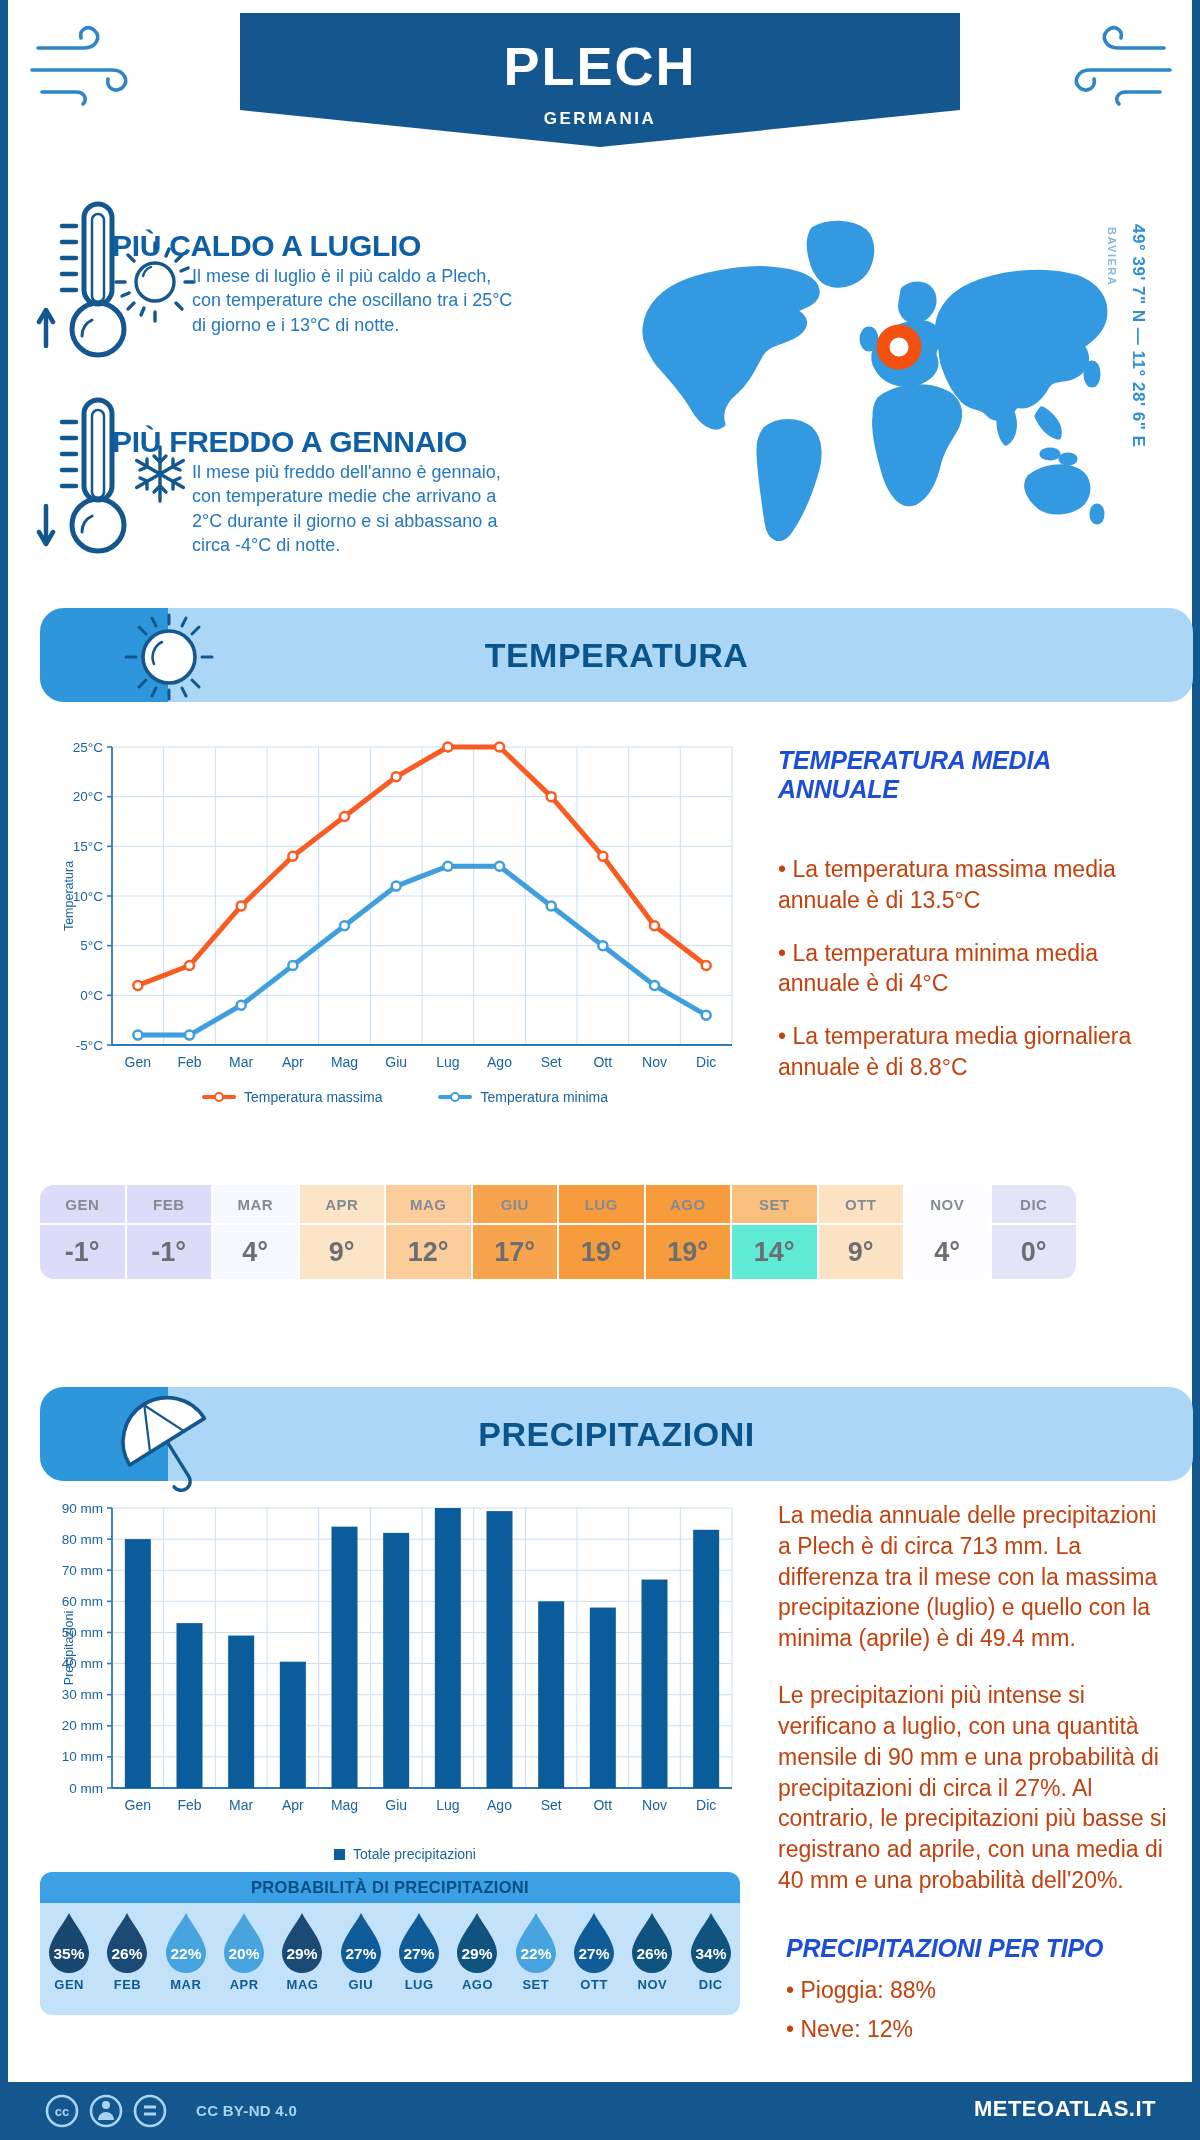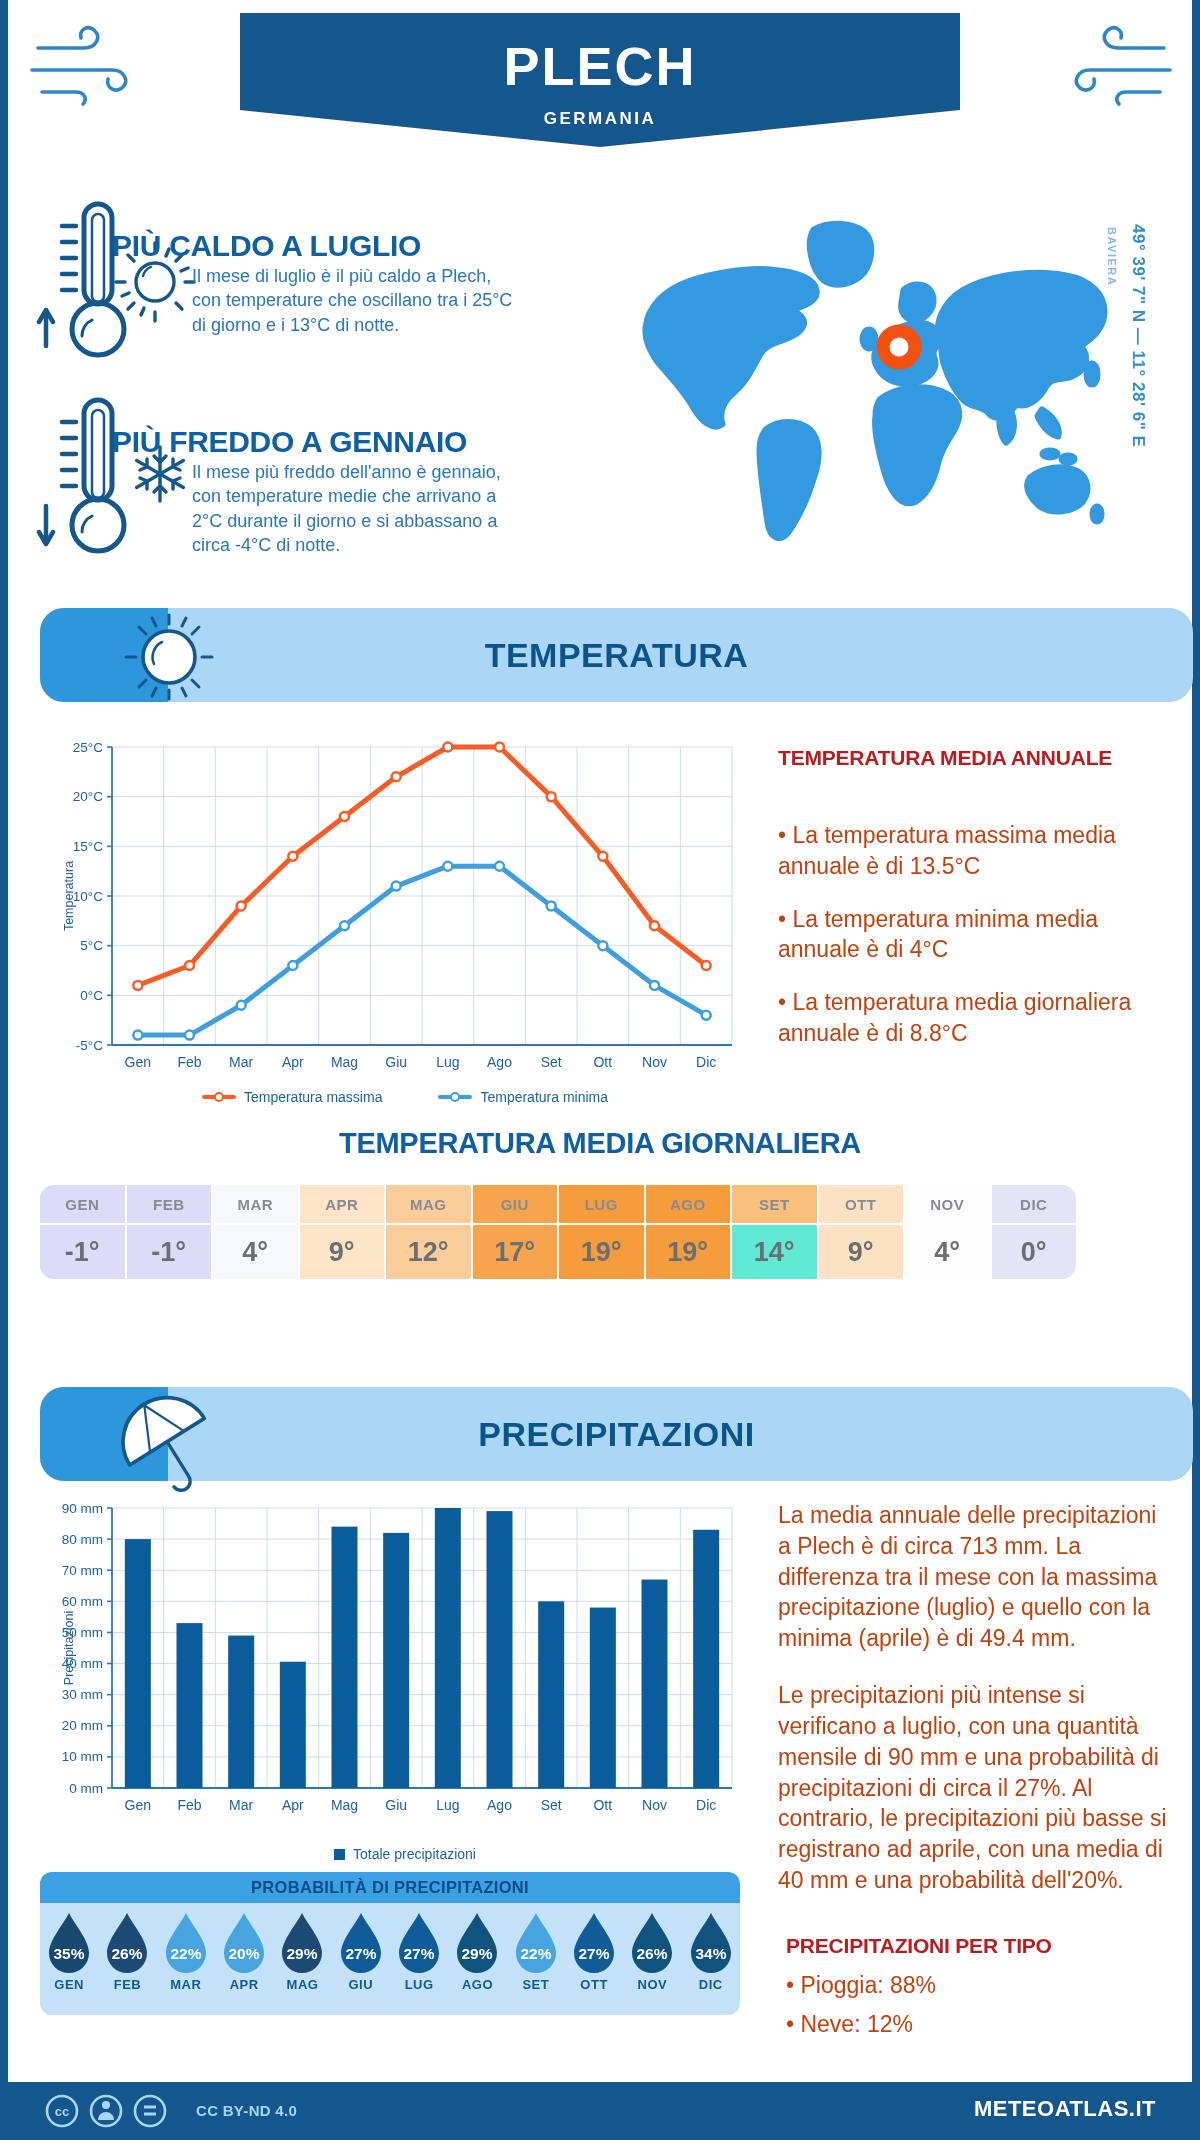--- a/index.html
+++ b/index.html
@@ -41,21 +41,21 @@
   .legend{display:flex;justify-content:center;gap:56px;align-items:center;
           color:#19649F;font-size:14px;}
   .legend .item{display:flex;align-items:center;gap:8px;}
   .legsq{width:11px;height:11px;display:inline-block;}
   .legline{position:relative;width:34px;height:12px;display:inline-block;}
   .legline .bar{position:absolute;left:0;top:4px;width:34px;height:4px;border-radius:2px;}
   .legline .dot{position:absolute;left:12px;top:1px;width:6px;height:6px;border-radius:50%;
                 background:#fff;border:2.5px solid;}
 
   
-  .side-head{color:#b91c1c;font-size:21px;font-weight:bold;letter-spacing:-0.2px;}
+  .side-head{color:#1d4ed8;font-size:25px;font-weight:bold;letter-spacing:-0.2px;font-style:italic;}
   .side-text{color:#c2410c;font-size:23px;line-height:1.34;}
 
   .center-head{position:absolute;left:0;top:1127px;width:1200px;text-align:center;color:#0E5FA4;
                font-size:29px;font-weight:bold;letter-spacing:-0.3px;}
 
   
   .mtable{position:absolute;left:40px;top:1185px;width:1036px;display:flex;gap:2px;
           border-radius:14px;overflow:hidden;}
   .mcol{flex:1;display:flex;flex-direction:column;gap:2px;}
   .mhead{height:38px;display:flex;align-items:center;justify-content:center;
@@ -314,21 +314,20 @@
       </div>
   </div>
 
   <div class="abs" style="left:778px;top:746px;width:392px">
     <div class="side-head">TEMPERATURA MEDIA ANNUALE</div>
     <p class="side-text" style="margin:50px 0 0 0">• La temperatura massima media annuale è di 13.5°C</p>
     <p class="side-text" style="margin:22px 0 0 0">• La temperatura minima media annuale è di 4°C</p>
     <p class="side-text" style="margin:22px 0 0 0">• La temperatura media giornaliera annuale è di 8.8°C</p>
   </div>
 
-  <div class="center-head">TEMPERATURA MEDIA GIORNALIERA</div>
   <div class="mtable" id="month-table">
       <div class="mcol">
         <div class="mhead" style="background: rgb(220, 220, 248);">GEN</div>
         <div class="mval" style="background: rgb(220, 220, 248);">-1°</div>
       </div>
       <div class="mcol">
         <div class="mhead" style="background: rgb(220, 220, 248);">FEB</div>
         <div class="mval" style="background: rgb(220, 220, 248);">-1°</div>
       </div>
       <div class="mcol">

